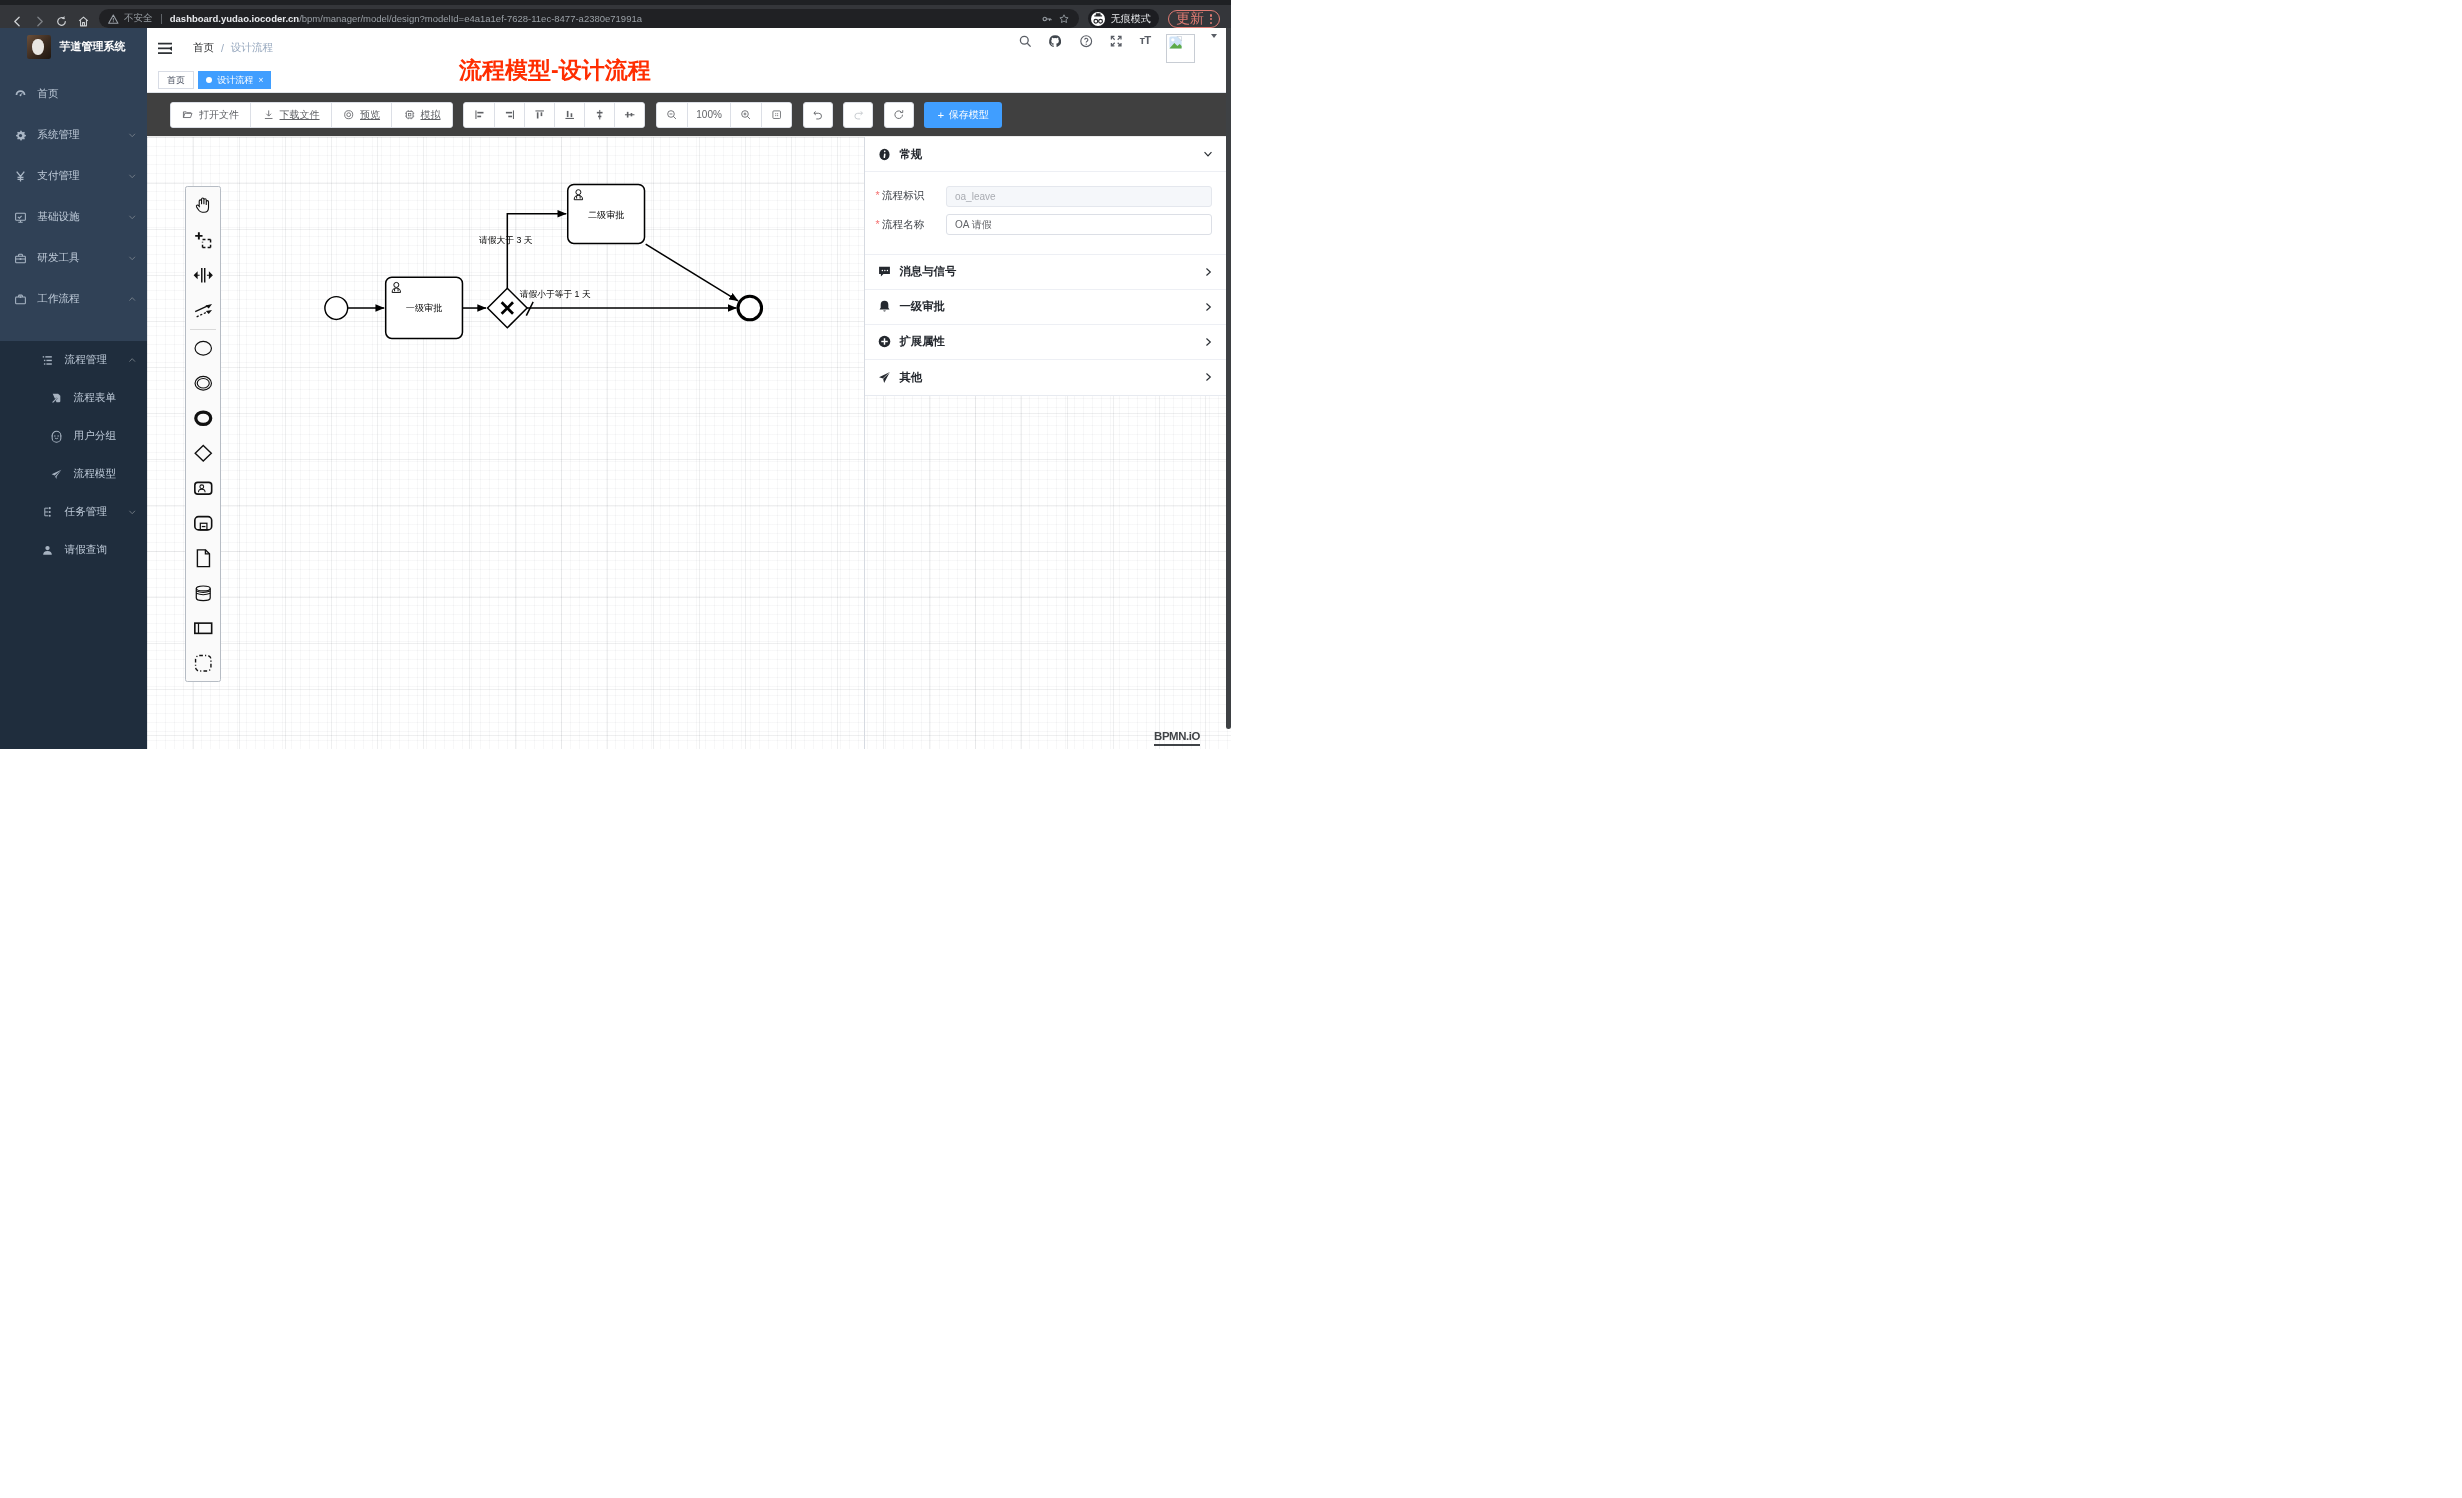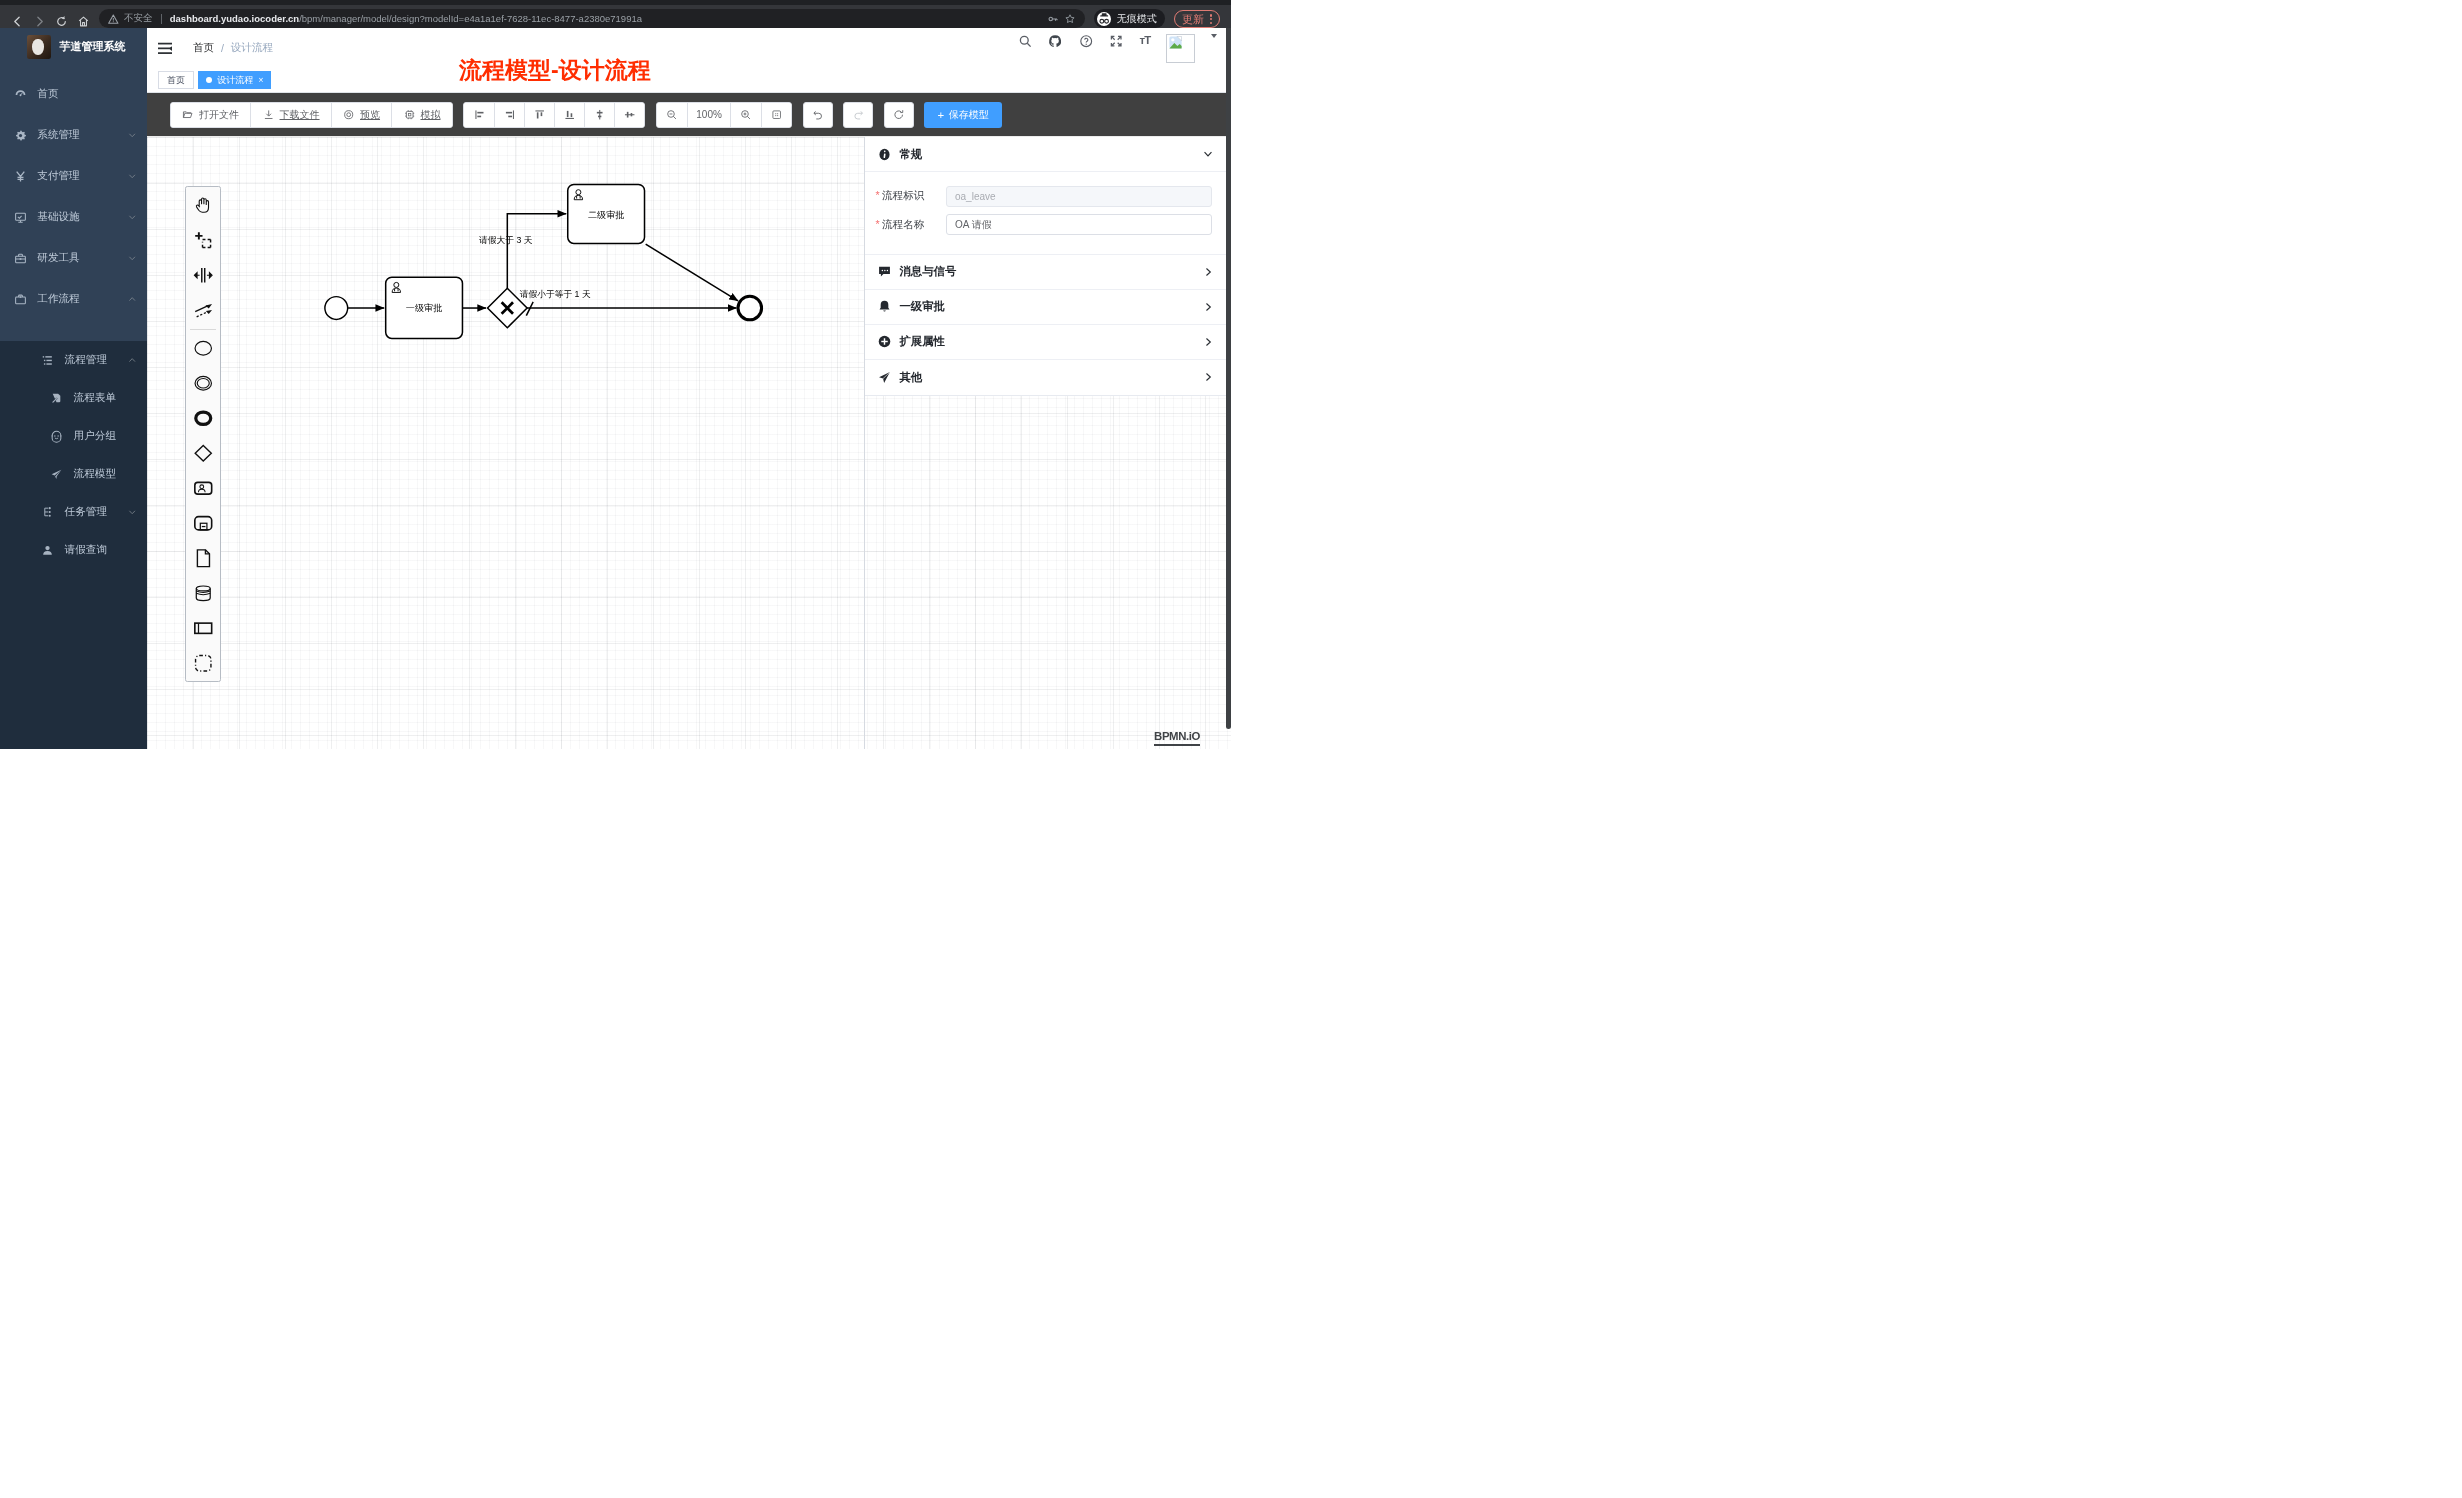--- a/index.html
+++ b/index.html
@@ -13,21 +13,21 @@
   .omnibox .sec-label { color:#9aa0a6; font-size:9.5px; }
   .omnibox .sep { width:0.8px; height:10.6px; background:#5f6368; margin:0 3px; }
   .url { font-size:9.5px; white-space:nowrap; overflow:hidden; }
   .url .host { color:#e8eaed; font-weight:bold; }
   .url .path { color:#9aa0a6; }
   .omni-spacer { flex:1; }
   .incog-chip { height:19px; background:#1c1d21; border-radius:10px; display:flex; align-items:center; gap:5.3px; padding:0 8.4px 0 3px; }
   .incog-chip span { color:#e8eaed; font-size:10px; }
   .incog-face { width:14.4px; height:14.4px; background:#fff; border-radius:50%; position:relative; }
   .update-pill { height:18px; border:0.8px solid #e07b73; border-radius:10px; display:flex; align-items:center; gap:6px; padding:0 6.8px; }
-  .update-pill span { color:#e07b73; font-size:11px; }
+  .update-pill span { color:#e07b73; font-size:14px; }
   .vdots { display:flex; flex-direction:column; gap:1.5px; }
   .vdots i { width:2.3px; height:2.3px; border-radius:50%; background:#e07b73; }
 
   
   .app { display:flex; height:721px; }
   .sidebar { width:147px; flex:none; background:#304156; position:relative; overflow:hidden; }
   .logo-row { height:37px; display:flex; align-items:center; padding-left:27px; gap:9px; }
   .logo-img { width:23.6px; height:23.6px; border-radius:2.3px; background:linear-gradient(135deg,#6b4f3a 0%,#3b2b20 55%,#1f160f 100%); position:relative; overflow:hidden; }
   .logo-img:after { content:""; position:absolute; left:5.3px; top:3.8px; width:12px; height:16.7px; background:#e9e6e2; border-radius:45% 45% 48% 48%; }
   .logo-title { color:#fff; font-weight:bold; font-size:11px; white-space:nowrap; }

